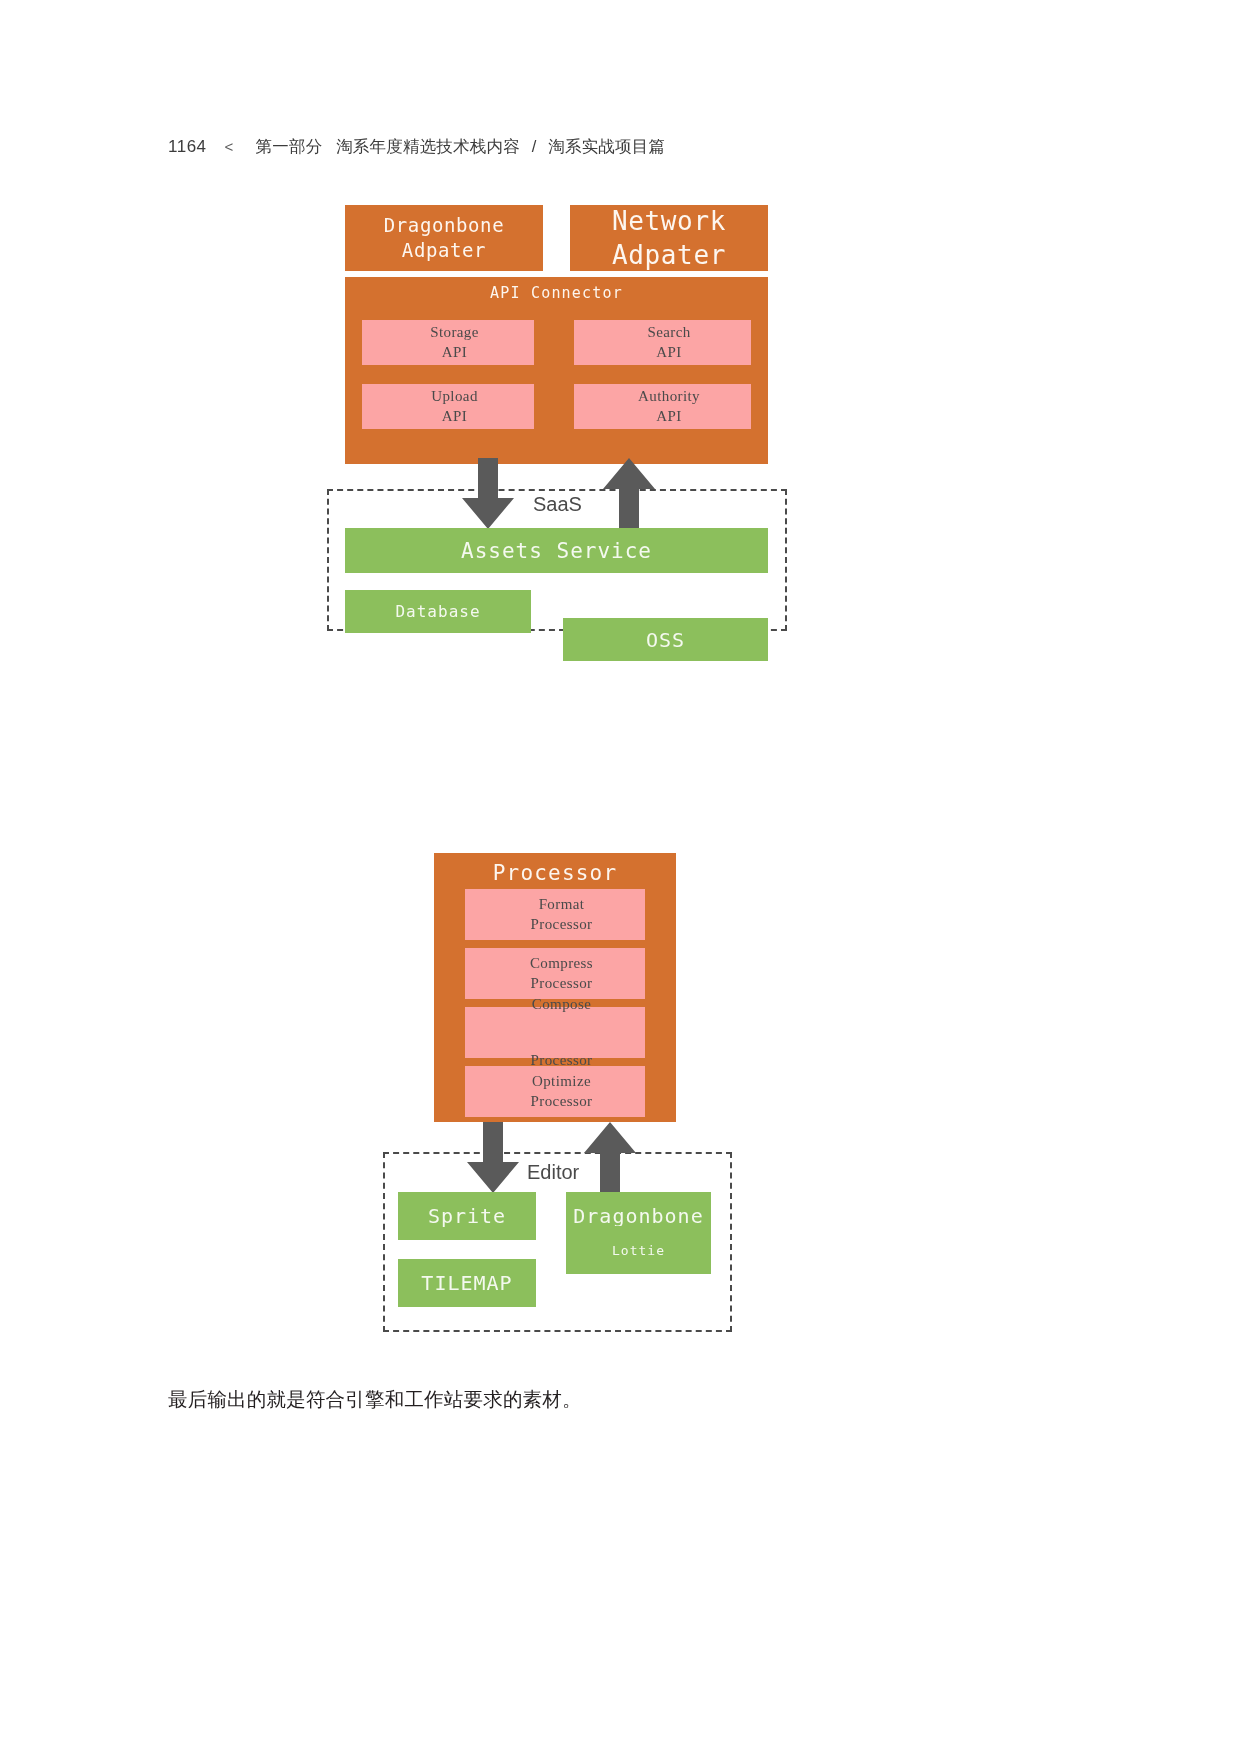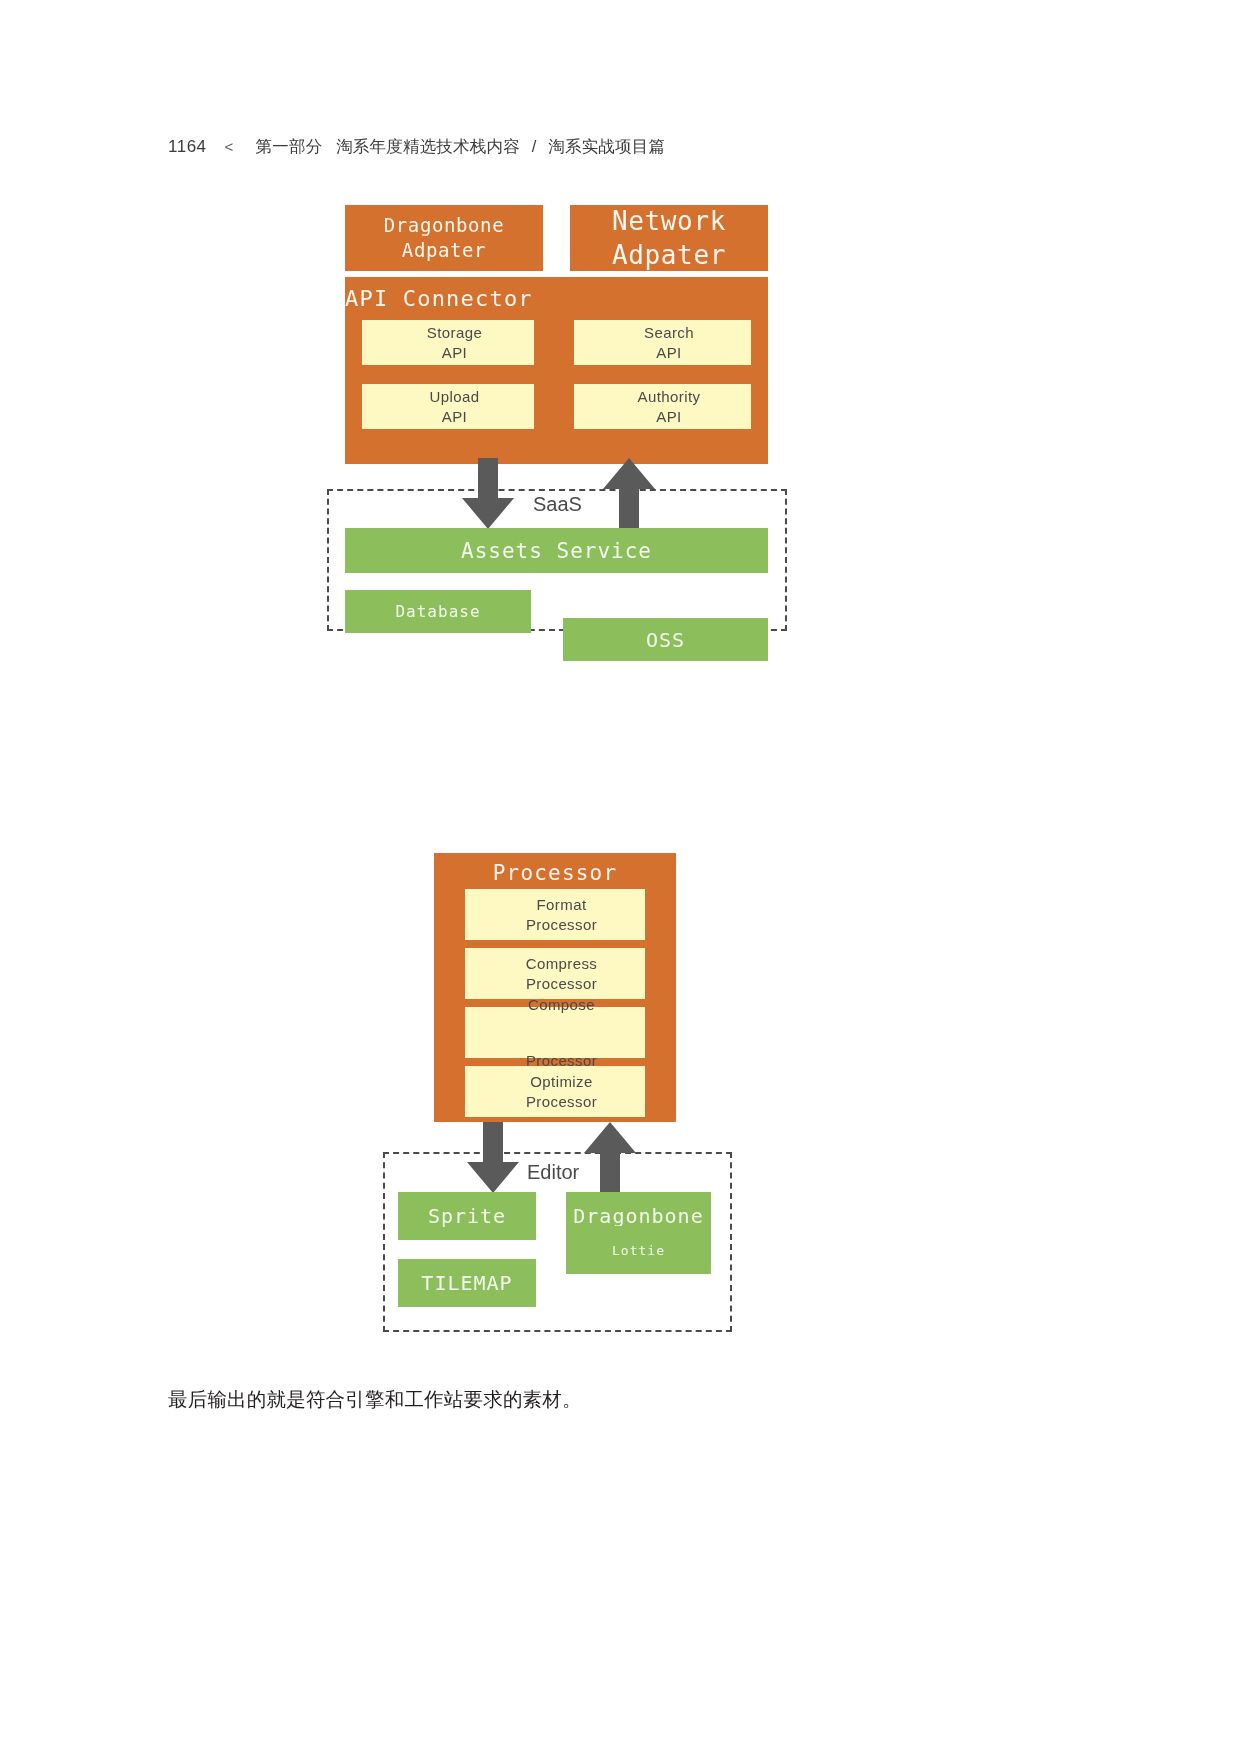--- a/index.html
+++ b/index.html
@@ -63,27 +63,27 @@
     display: flex;
     align-items: center;
     justify-content: center;
     text-align: center;
     font-family: "DejaVu Sans Mono", "Liberation Mono", monospace;
     letter-spacing: 0.6px;
     line-height: 1.32;
     box-sizing: border-box;
   }
   .white-box {
-    background: #fef9c3;
+    background: #fca5a5;
     color: #4a4a4a;
     display: flex;
     align-items: center;
     justify-content: center;
     text-align: center;
-    font-family: Liberation Sans, sans-serif;
+    font-family: Liberation Serif, serif;
     font-size: 15px;
     letter-spacing: 0.4px;
     line-height: 1.3;
     box-sizing: border-box;
     padding-left: 13px;
   }
   .green-box {
     background: #8cbf5c;
     color: #f4f9ef;
     display: flex;
@@ -148,21 +148,21 @@
       <span>Dragonbone</span>
       <span>Adpater</span>
     </div>
 
     <div class="orange-box" style="position:absolute; left:570px; top:205px; width:198px; height:66px; font-size:26px; flex-direction:column;">
       <span>Network</span>
       <span>Adpater</span>
     </div>
 
     <div class="orange-box" style="position:absolute; left:345px; top:277px; width:423px; height:187px; display:block;">
-      <div style="text-align:left; color:#fdf6ef; font-family:'DejaVu Sans Mono','Liberation Mono',monospace; font-size:22px; letter-spacing:1.2px; padding-top:7px;">API Connector</div>
+      <div style="text-align:center; color:#fdf6ef; font-family:'DejaVu Sans Mono','Liberation Mono',monospace; font-size:15px; letter-spacing:1.2px; padding-top:7px;">API Connector</div>
 
       <div style="position:absolute; left:17px; top:43px; display:flex; gap:40px;">
         <div class="white-box" style="width:172px; height:45px; flex-direction:column;">
           <span>Storage</span>
           <span>API</span>
         </div>
         <div class="white-box" style="width:177px; height:45px; flex-direction:column;">
           <span>Search</span>
           <span>API</span>
         </div>

